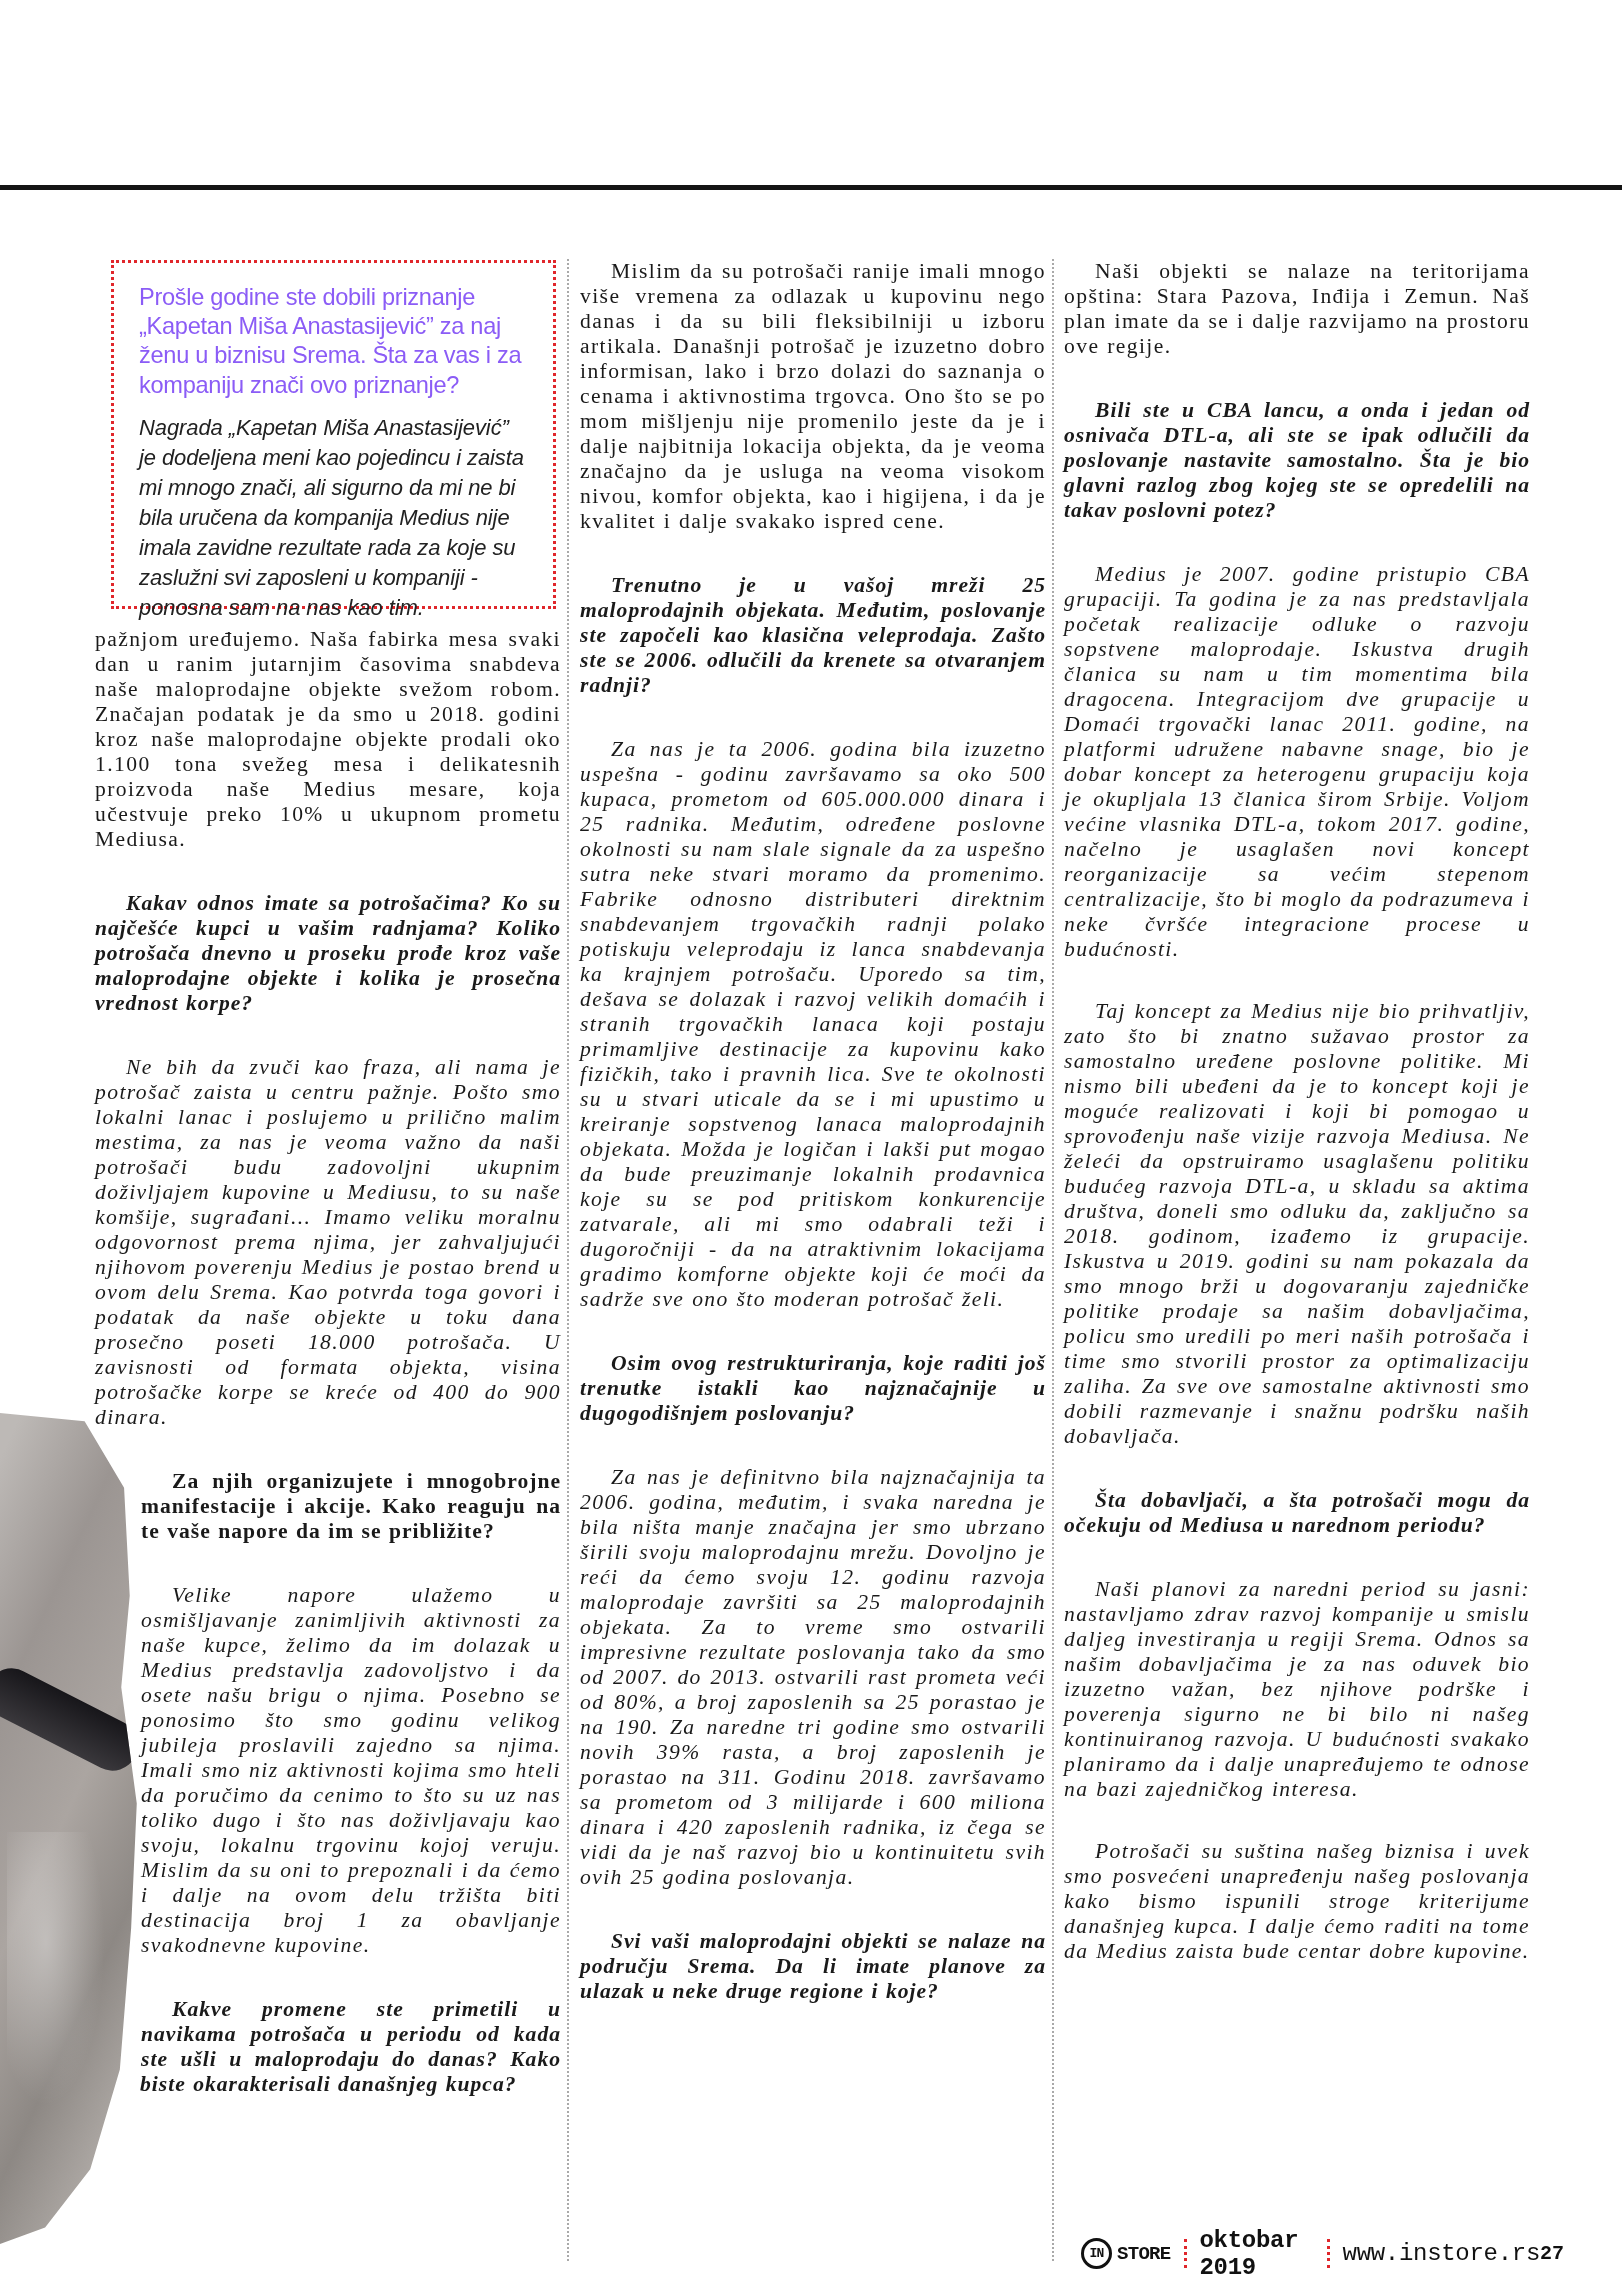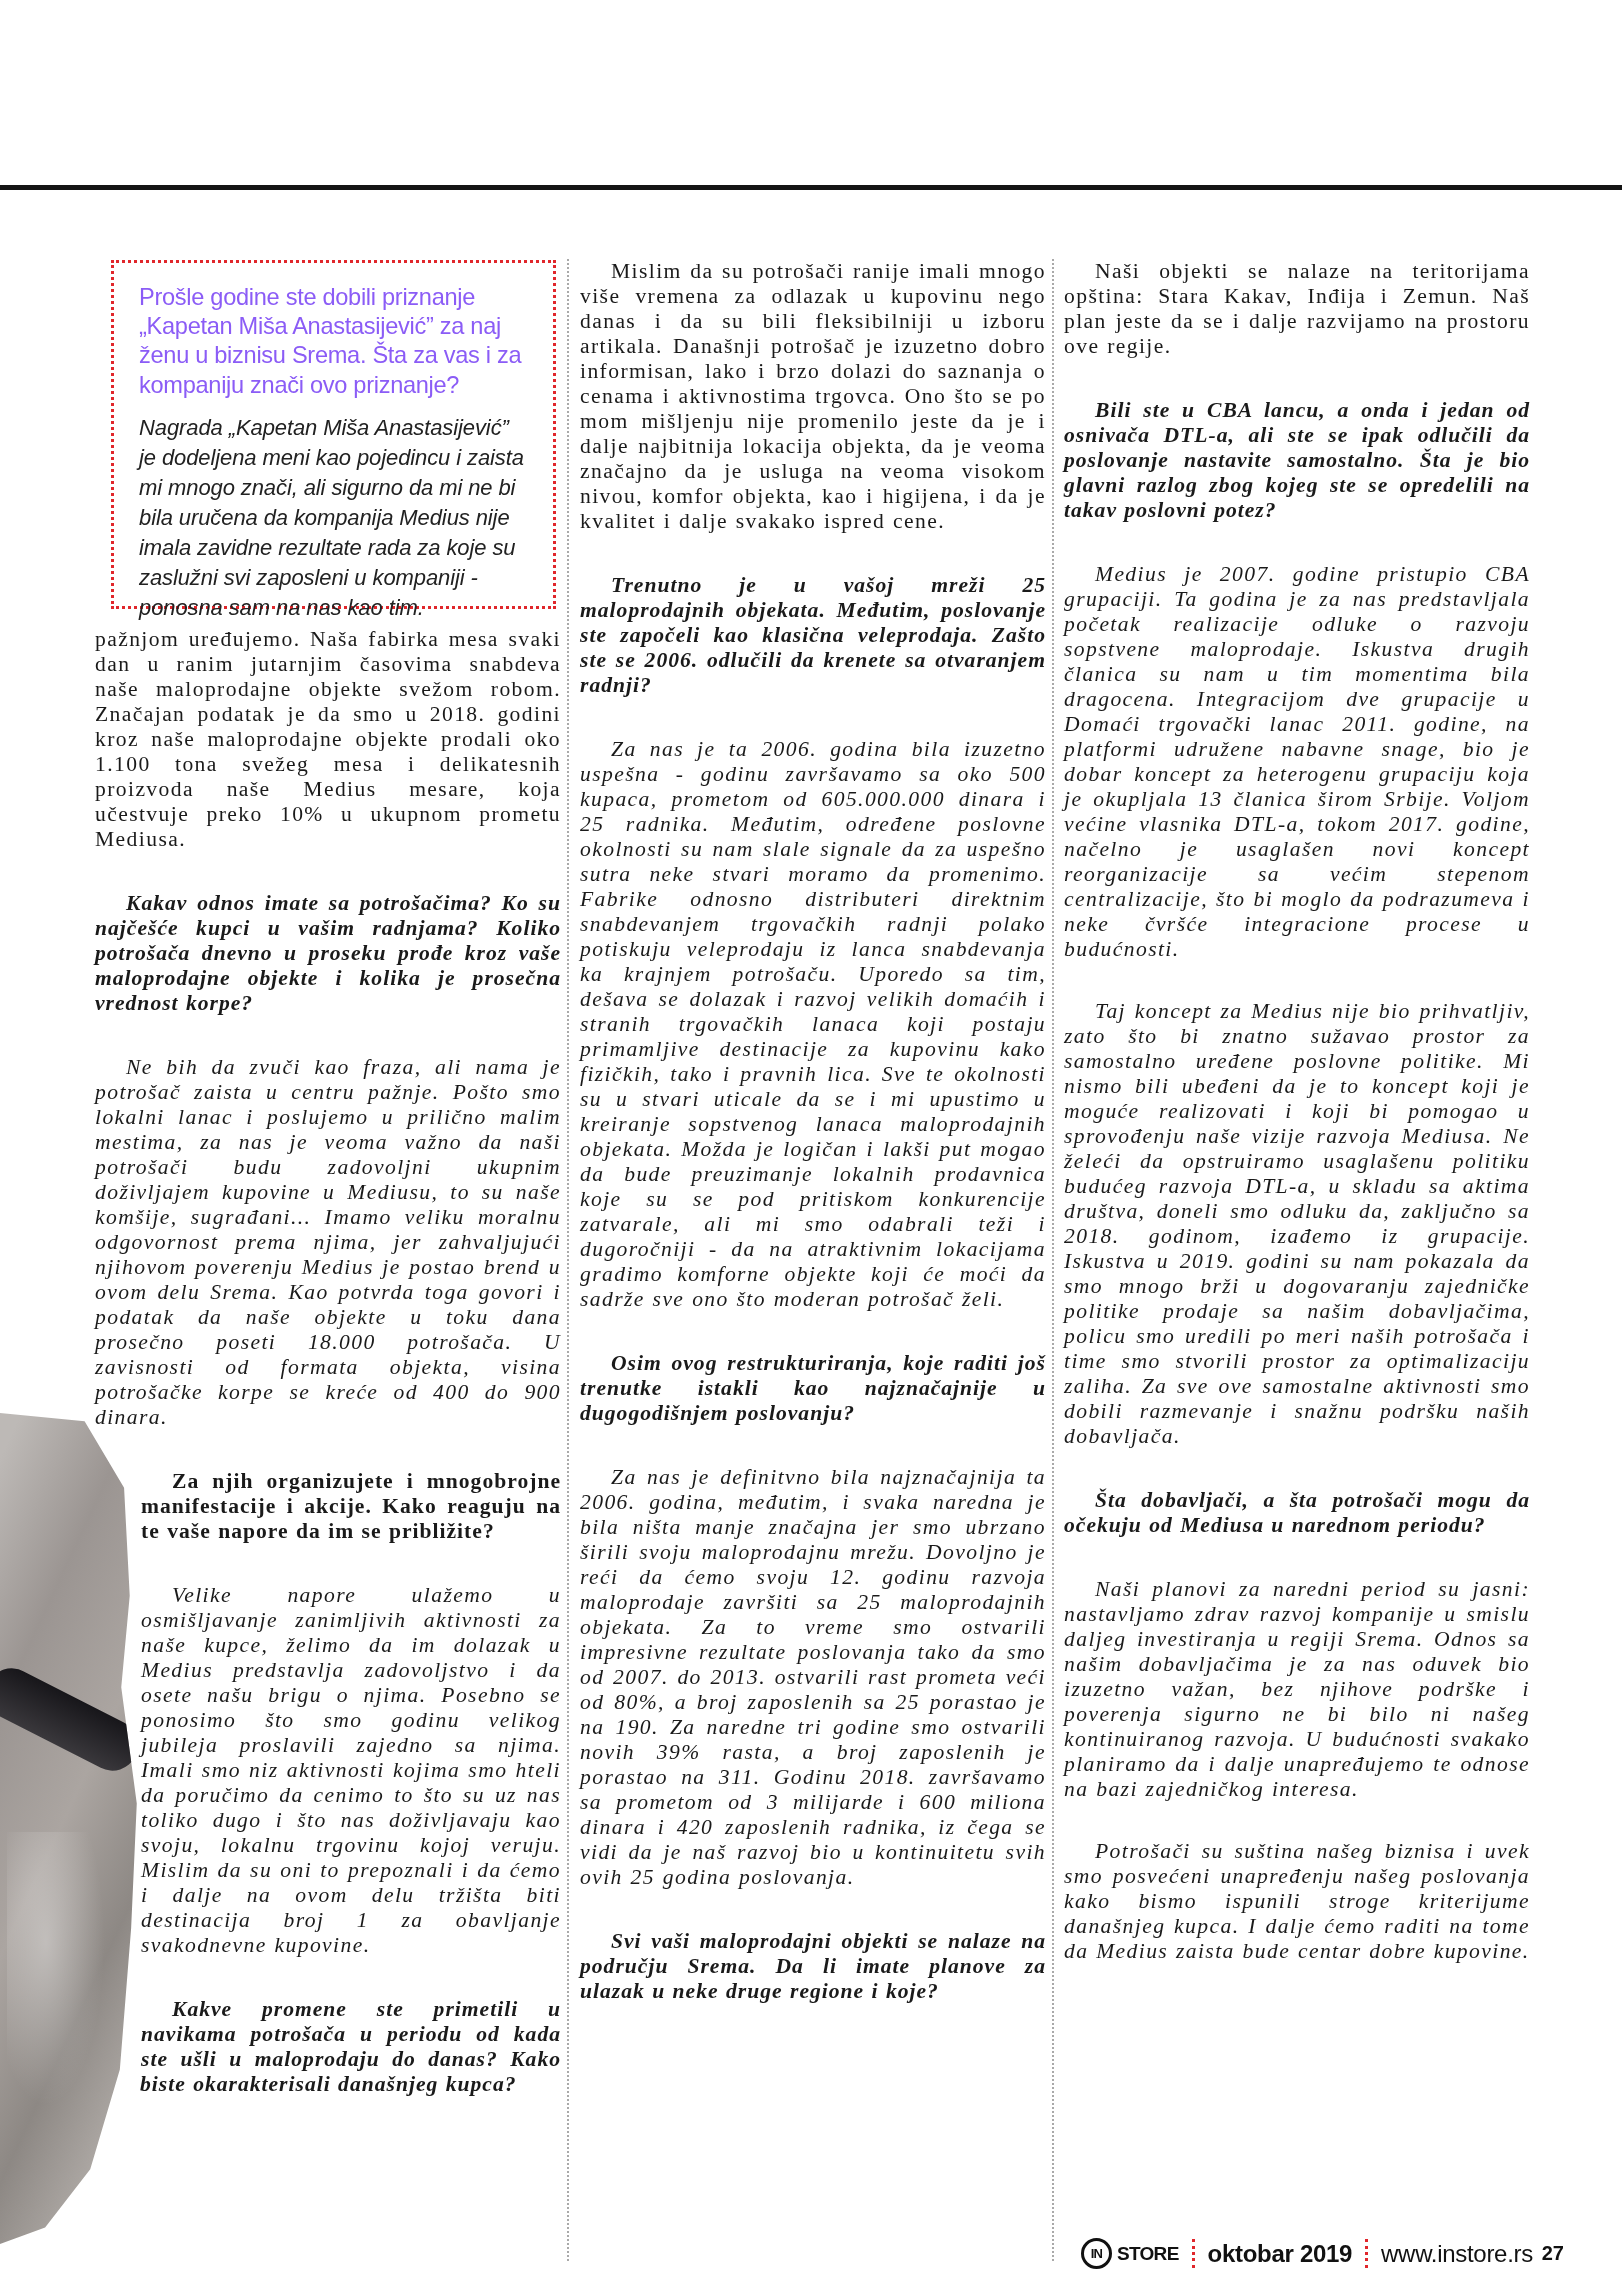--- a/index.html
+++ b/index.html
@@ -86,21 +86,21 @@
     float:left;
     width:141px;height:746px;
     margin-left:-95px;
     shape-outside:polygon(0 0,72% 0,93% 10%,88% 25%,98% 45%,94% 62%,86% 80%,62% 93%,30% 100%,0 100%);
     shape-margin:10.5px;
   }
   
   .footer{
     position:absolute;left:1081px;top:2234px;width:483px;height:39px;
     display:flex;align-items:center;
-    font-family:Liberation Sans, sans-serif;color:#111;
+    font-family:Liberation Mono, monospace;color:#111;
   }
   .logo-circle{
     box-sizing:border-box;
     width:31px;height:31px;border-radius:50%;
     border:3.9px solid #111;
     display:flex;align-items:center;justify-content:center;
     font-weight:700;font-size:13px;letter-spacing:-0.7px;
     flex:0 0 auto;
   }
   .brand{
@@ -148,21 +148,21 @@
   <div class="col col2">
     <p class="body">Mislim da su potrošači ranije imali mnogo više vremena za odlazak u kupovinu nego danas i da su bili fleksibilniji u izboru artikala. Današnji potrošač je izuzetno dobro informisan, lako i brzo dolazi do saznanja o cenama i aktivnostima trgovca. Ono što se po mom mišljenju nije promenilo jeste da je i dalje najbitnija lokacija objekta, da je veoma značajno da je usluga na veoma visokom nivou, komfor objekta, kao i higijena, i da je kvalitet i dalje svakako ispred cene.</p>
     <p class="question">Trenutno je u vašoj mreži 25 maloprodajnih objekata. Međutim, poslovanje ste započeli kao klasična veleprodaja. Zašto ste se 2006. odlučili da krenete sa otvaranjem radnji?</p>
     <p class="body">Za nas je ta 2006. godina bila izuzetno uspešna - godinu završavamo sa oko 500 kupaca, prometom od 605.000.000 dinara i 25 radnika. Međutim, određene poslovne okolnosti su nam slale signale da za uspešno sutra neke stvari moramo da promenimo. Fabrike odnosno distributeri direktnim snabdevanjem trgovačkih radnji polako potiskuju veleprodaju iz lanca snabdevanja ka krajnjem potrošaču. Uporedo sa tim, dešava se dolazak i razvoj velikih domaćih i stranih trgovačkih lanaca koji postaju primamljive destinacije za kupovinu kako fizičkih, tako i pravnih lica. Sve te okolnosti su u stvari uticale da se i mi upustimo u kreiranje sopstvenog lanaca maloprodajnih objekata. Možda je logičan i lakši put mogao da bude preuzimanje lokalnih prodavnica koje su se pod pritiskom konkurencije zatvarale, ali mi smo odabrali teži i dugoročniji - da na atraktivnim lokacijama gradimo komforne objekte koji će moći da sadrže sve ono što moderan potrošač želi.</p>
     <p class="question">Osim ovog restrukturiranja, koje raditi još trenutke istakli kao najznačajnije u dugogodišnjem poslovanju?</p>
     <p class="body">Za nas je definitvno bila najznačajnija ta 2006. godina, međutim, i svaka naredna je bila ništa manje značajna jer smo ubrzano širili svoju maloprodajnu mrežu. Dovoljno je reći da ćemo svoju 12. godinu razvoja maloprodaje završiti sa 25 maloprodajnih objekata. Za to vreme smo ostvarili impresivne rezultate poslovanja tako da smo od 2007. do 2013. ostvarili rast prometa veći od 80%, a broj zaposlenih sa 25 porastao je na 190. Za naredne tri godine smo ostvarili novih 39% rasta, a broj zaposlenih je porastao na 311. Godinu 2018. završavamo sa prometom od 3 milijarde i 600 miliona dinara i 420 zaposlenih radnika, iz čega se vidi da je naš razvoj bio u kontinuitetu svih ovih 25 godina poslovanja.</p>
     <p class="question">Svi vaši maloprodajni objekti se nalaze na području Srema. Da li imate planove za ulazak u neke druge regione i koje?</p>
   </div>
 
   <div class="col col3">
-    <p class="body">Naši objekti se nalaze na teritorijama opština: Stara Kakav, Inđija i Zemun. Naš plan jeste da se i dalje razvijamo na prostoru ove regije.</p>
+    <p class="body">Naši objekti se nalaze na teritorijama opština: Stara Pazova, Inđija i Zemun. Naš plan imate da se i dalje razvijamo na prostoru ove regije.</p>
     <p class="question">Bili ste u CBA lancu, a onda i jedan od osnivača DTL-a, ali ste se ipak odlučili da poslovanje nastavite samostalno. Šta je bio glavni razlog zbog kojeg ste se opredelili na takav poslovni potez?</p>
     <p class="body">Medius je 2007. godine pristupio CBA grupaciji. Ta godina je za nas predstavljala početak realizacije odluke o razvoju sopstvene maloprodaje. Iskustva drugih članica su nam u tim momentima bila dragocena. Integracijom dve grupacije u Domaći trgovački lanac 2011. godine, na platformi udružene nabavne snage, bio je dobar koncept za heterogenu grupaciju koja je okupljala 13 članica širom Srbije. Voljom većine vlasnika DTL-a, tokom 2017. godine, načelno je usaglašen novi koncept reorganizacije sa većim stepenom centralizacije, što bi moglo da podrazumeva i neke čvršće integracione procese u budućnosti.</p>
     <p class="body">Taj koncept za Medius nije bio prihvatljiv, zato što bi znatno sužavao prostor za samostalno uređene poslovne politike. Mi nismo bili ubeđeni da je to koncept koji je moguće realizovati i koji bi pomogao u sprovođenju naše vizije razvoja Mediusa. Ne želeći da opstruiramo usaglašenu politiku budućeg razvoja DTL-a, u skladu sa aktima društva, doneli smo odluku da, zaključno sa 2018. godinom, izađemo iz grupacije. Iskustva u 2019. godini su nam pokazala da smo mnogo brži u dogovaranju zajedničke politike prodaje sa našim dobavljačima, policu smo uredili po meri naših potrošača i time smo stvorili prostor za optimalizaciju zaliha. Za sve ove samostalne aktivnosti smo dobili razmevanje i snažnu podršku naših dobavljača.</p>
     <p class="question">Šta dobavljači, a šta potrošači mogu da očekuju od Mediusa u narednom periodu?</p>
     <p class="body">Naši planovi za naredni period su jasni: nastavljamo zdrav razvoj kompanije u smislu daljeg investiranja u regiji Srema. Odnos sa našim dobavljačima je za nas oduvek bio izuzetno važan, bez njihove podrške i poverenja sigurno ne bi bilo ni našeg kontinuiranog razvoja. U budućnosti svakako planiramo da i dalje unapređujemo te odnose na bazi zajedničkog interesa.</p>
     <p class="body">Potrošači su suština našeg biznisa i uvek smo posvećeni unapređenju našeg poslovanja kako bismo ispunili stroge kriterijume današnjeg kupca. I dalje ćemo raditi na tome da Medius zaista bude centar dobre kupovine.</p>
   </div>
 
   <div class="footer">
     <span class="logo-circle">

